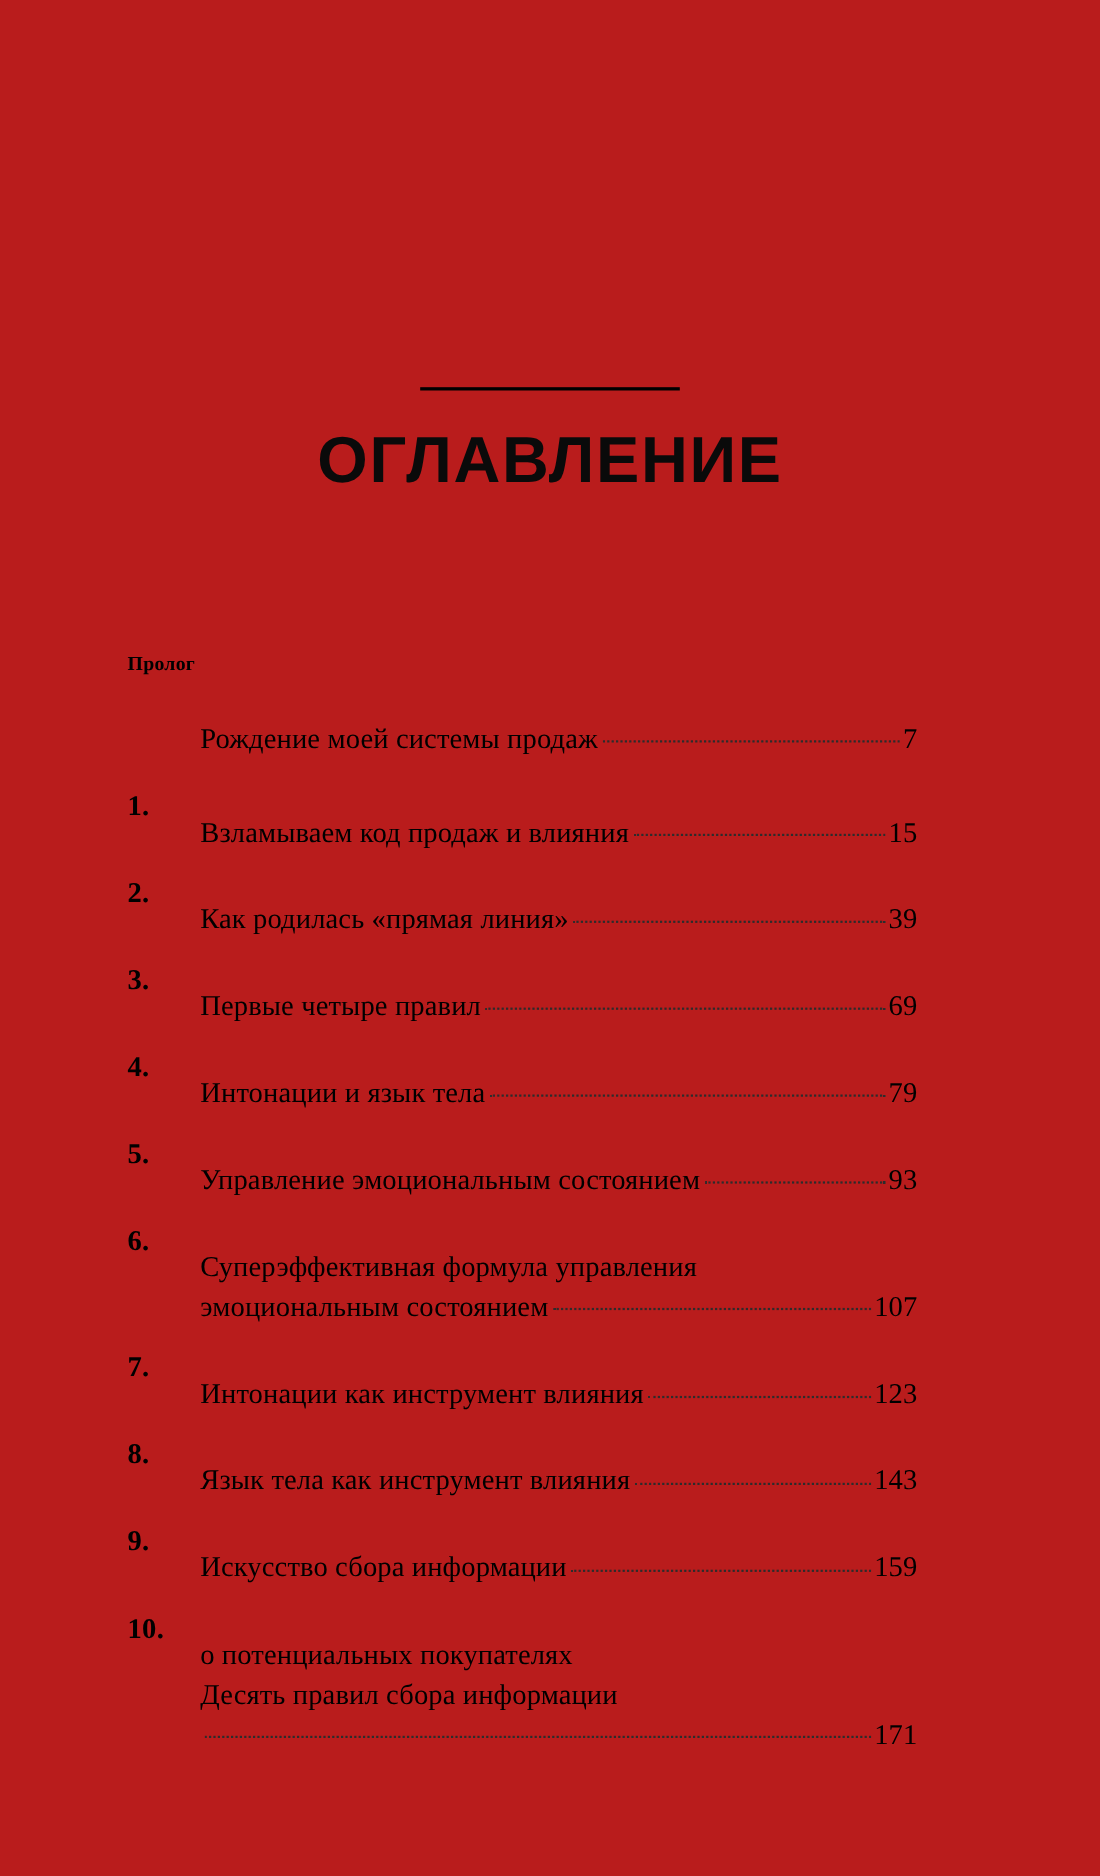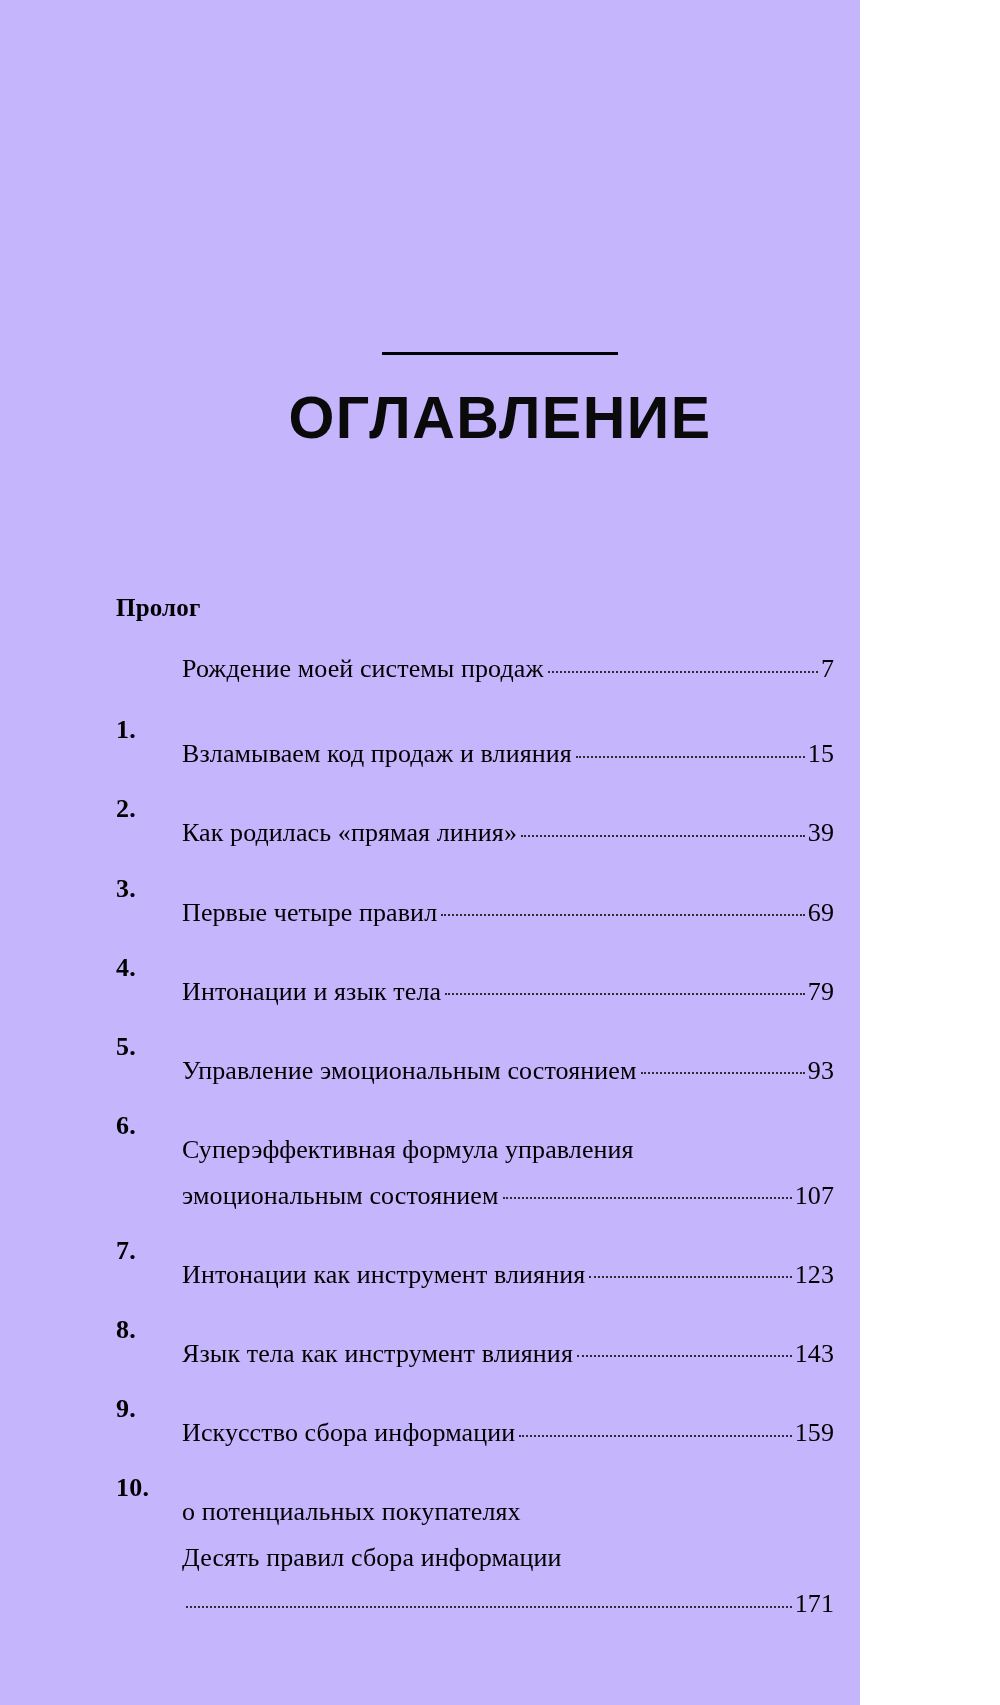--- a/index.html
+++ b/index.html
@@ -10,24 +10,24 @@
   body {
     width: 1000px;
     height: 1705px;
     font-family: "Liberation Serif", "DejaVu Serif", serif;
     color: #000000;
     -webkit-font-smoothing: antialiased;
   }
 
   .page {
     position: relative;
-    width: 860px;
+    width: 1000px;
     height: 1705px;
     box-sizing: border-box;
-    background: #c4b5fd;
+    background: #b91c1c;
     overflow: hidden;
   }
 
   
   .title-block {
     position: absolute;
     left: 0;
     top: 352px;
     width: 1000px;
     text-align: center;
@@ -51,23 +51,23 @@
   
   .toc {
     position: absolute;
     left: 116px;
     top: 592px;
     width: 718px;
   }
 
   .prolog-label {
     font-weight: 700;
-    font-size: 25px;
+    font-size: 18px;
     line-height: 1.25;
-    margin: 0 0 5px 0;
+    margin: 0 0 16px 0;
     letter-spacing: 0.2px;
   }
 
   .toc-entry {
     display: flex;
     align-items: flex-start;
     margin-bottom: 21px;
   }
   .toc-entry.prolog-entry {
     margin-bottom: 27px;
@@ -88,21 +88,21 @@
 
   .entry-line {
     display: flex;
     align-items: baseline;
     font-size: 26px;
     line-height: 1.35;
     letter-spacing: 0.1px;
     margin-top: 23px;
   }
   .entry-line + .entry-line {
-    margin-top: 11px;
+    margin-top: 1px;
   }
 
   .entry-text {
     flex: 0 0 auto;
     white-space: pre-wrap;
   }
 
   .leader {
     flex: 1 1 auto;
     min-width: 10px;

